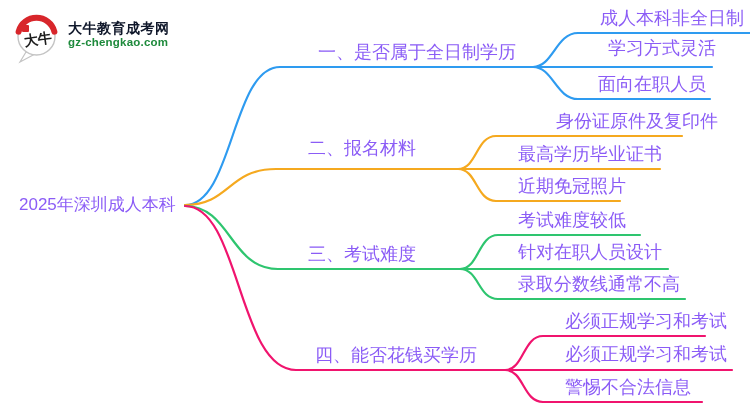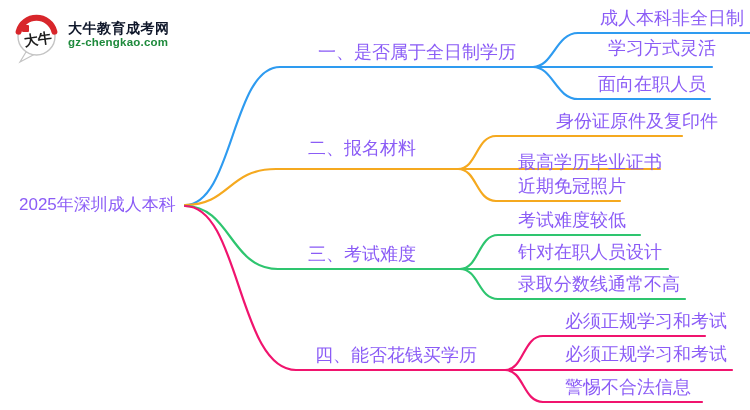--- a/index.html
+++ b/index.html
@@ -70,21 +70,21 @@
 <div class="node-label" style="left:318px;top:41px;">一、是否属于全日制学历</div>
 <div class="node-label" style="left:308px;top:137px;">二、报名材料</div>
 <div class="node-label" style="left:308px;top:243px;">三、考试难度</div>
 <div class="node-label" style="left:315px;top:344px;">四、能否花钱买学历</div>
 
 <div class="node-label" style="left:600px;top:7px;">成人本科非全日制</div>
 <div class="node-label" style="left:598px;top:37px;margin-left:10px;">学习方式灵活</div>
 <div class="node-label" style="left:598px;top:73px;">面向在职人员</div>
 
 <div class="node-label" style="left:518px;top:110px;margin-left:38px;">身份证原件及复印件</div>
-<div class="node-label" style="left:518px;top:143px;margin-top:8px;">最高学历毕业证书</div>
+<div class="node-label" style="left:518px;top:143px;">最高学历毕业证书</div>
 <div class="node-label" style="left:518px;top:175px;">近期免冠照片</div>
 
 <div class="node-label" style="left:518px;top:209px;">考试难度较低</div>
 <div class="node-label" style="left:518px;top:241px;">针对在职人员设计</div>
 <div class="node-label" style="left:518px;top:273px;">录取分数线通常不高</div>
 
 <div class="node-label" style="left:565px;top:310px;">必须正规学习和考试</div>
 <div class="node-label" style="left:565px;top:343px;">必须正规学习和考试</div>
 <div class="node-label" style="left:565px;top:376px;">警惕不合法信息</div>
 

